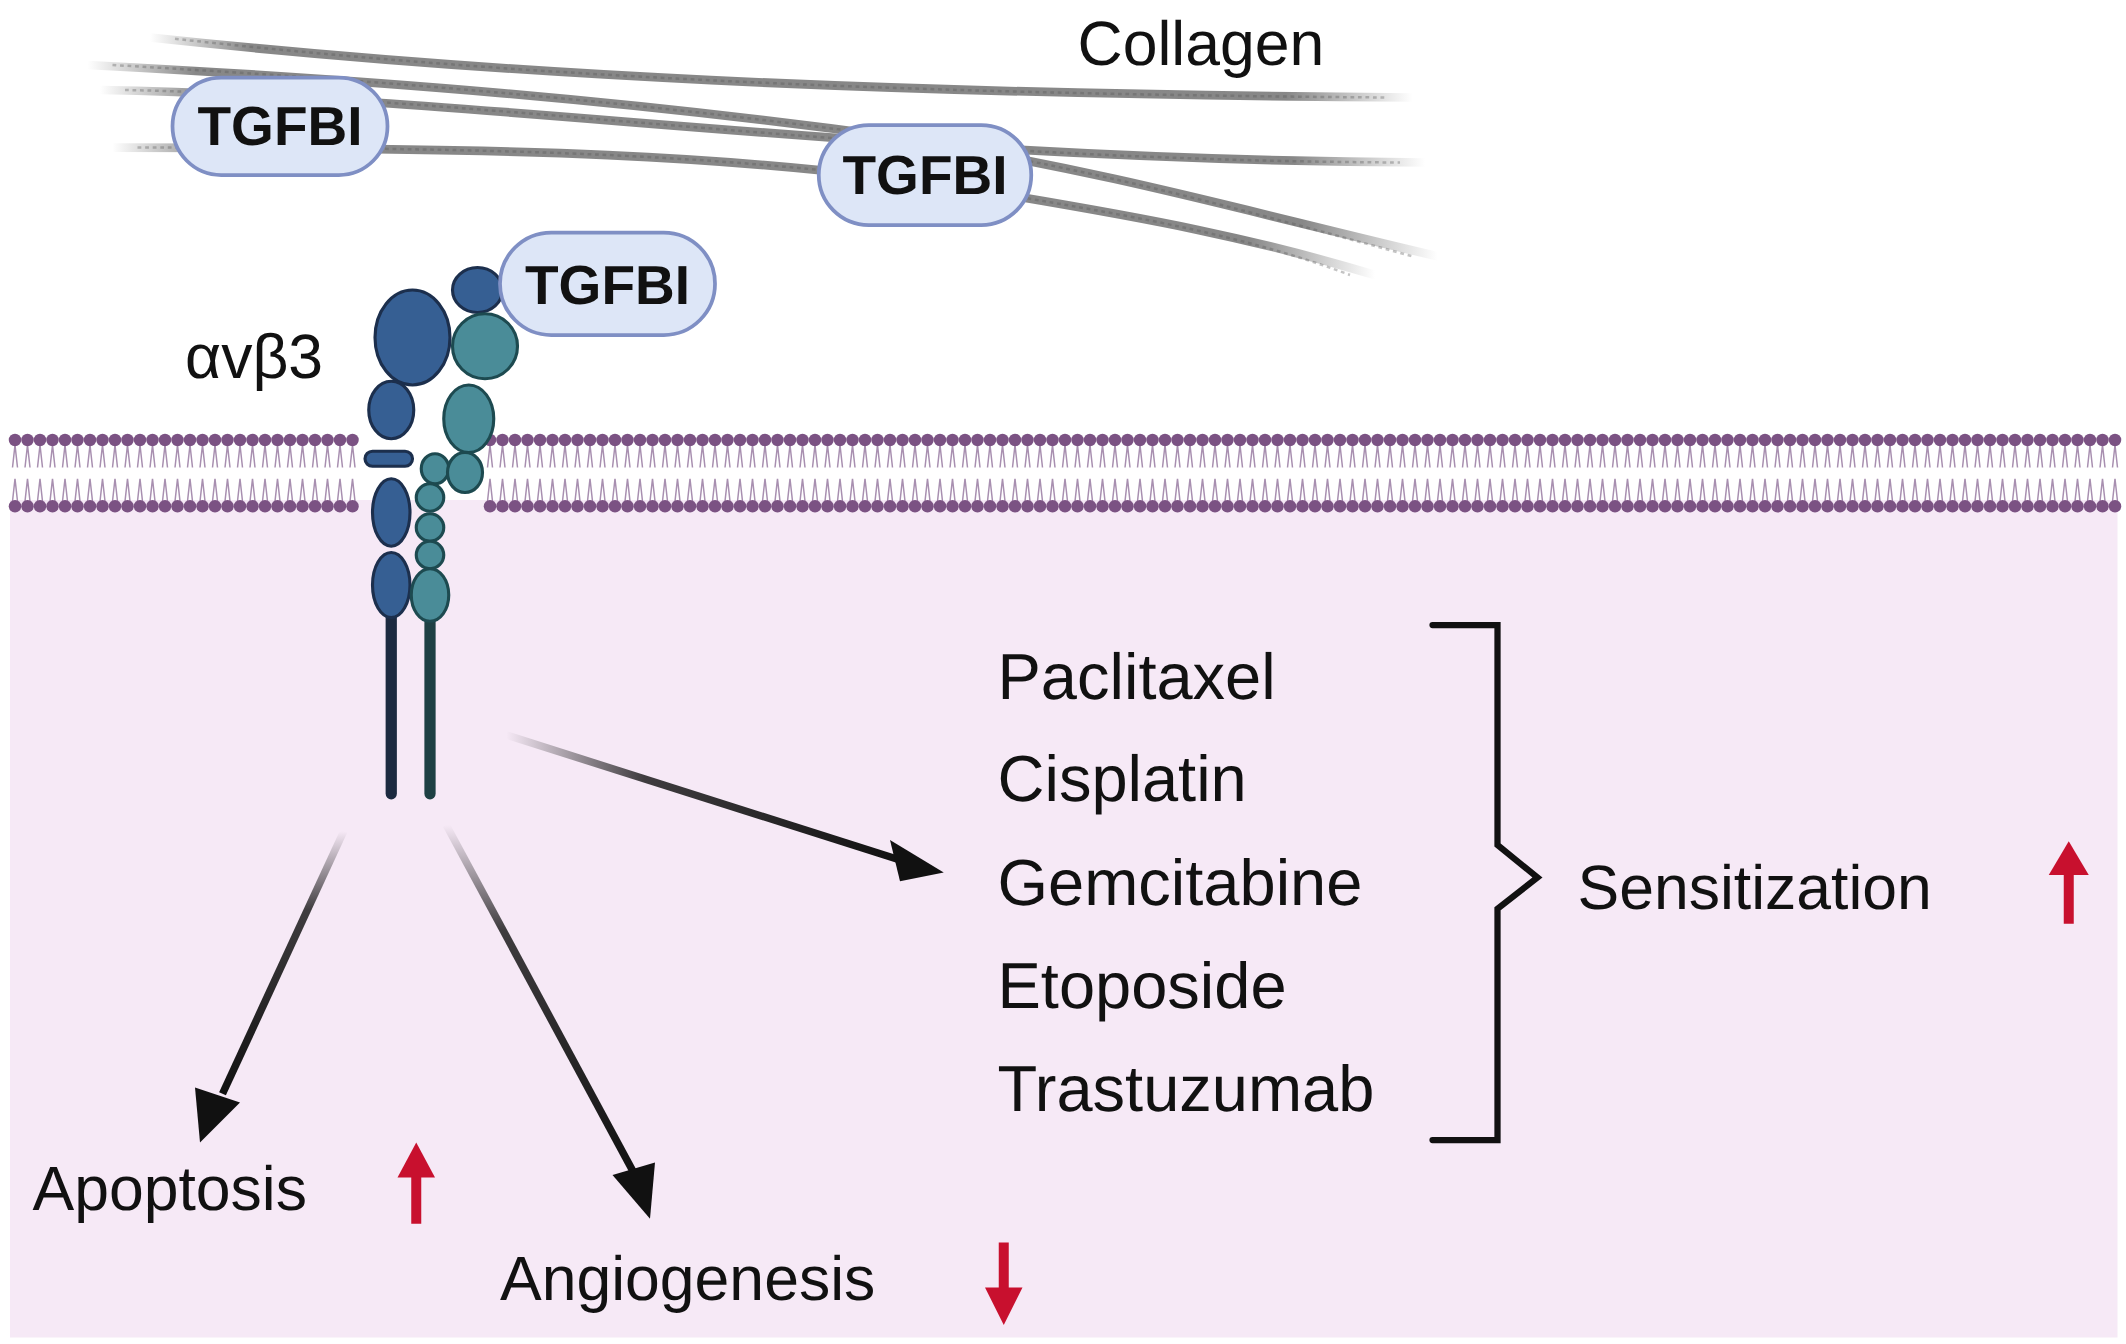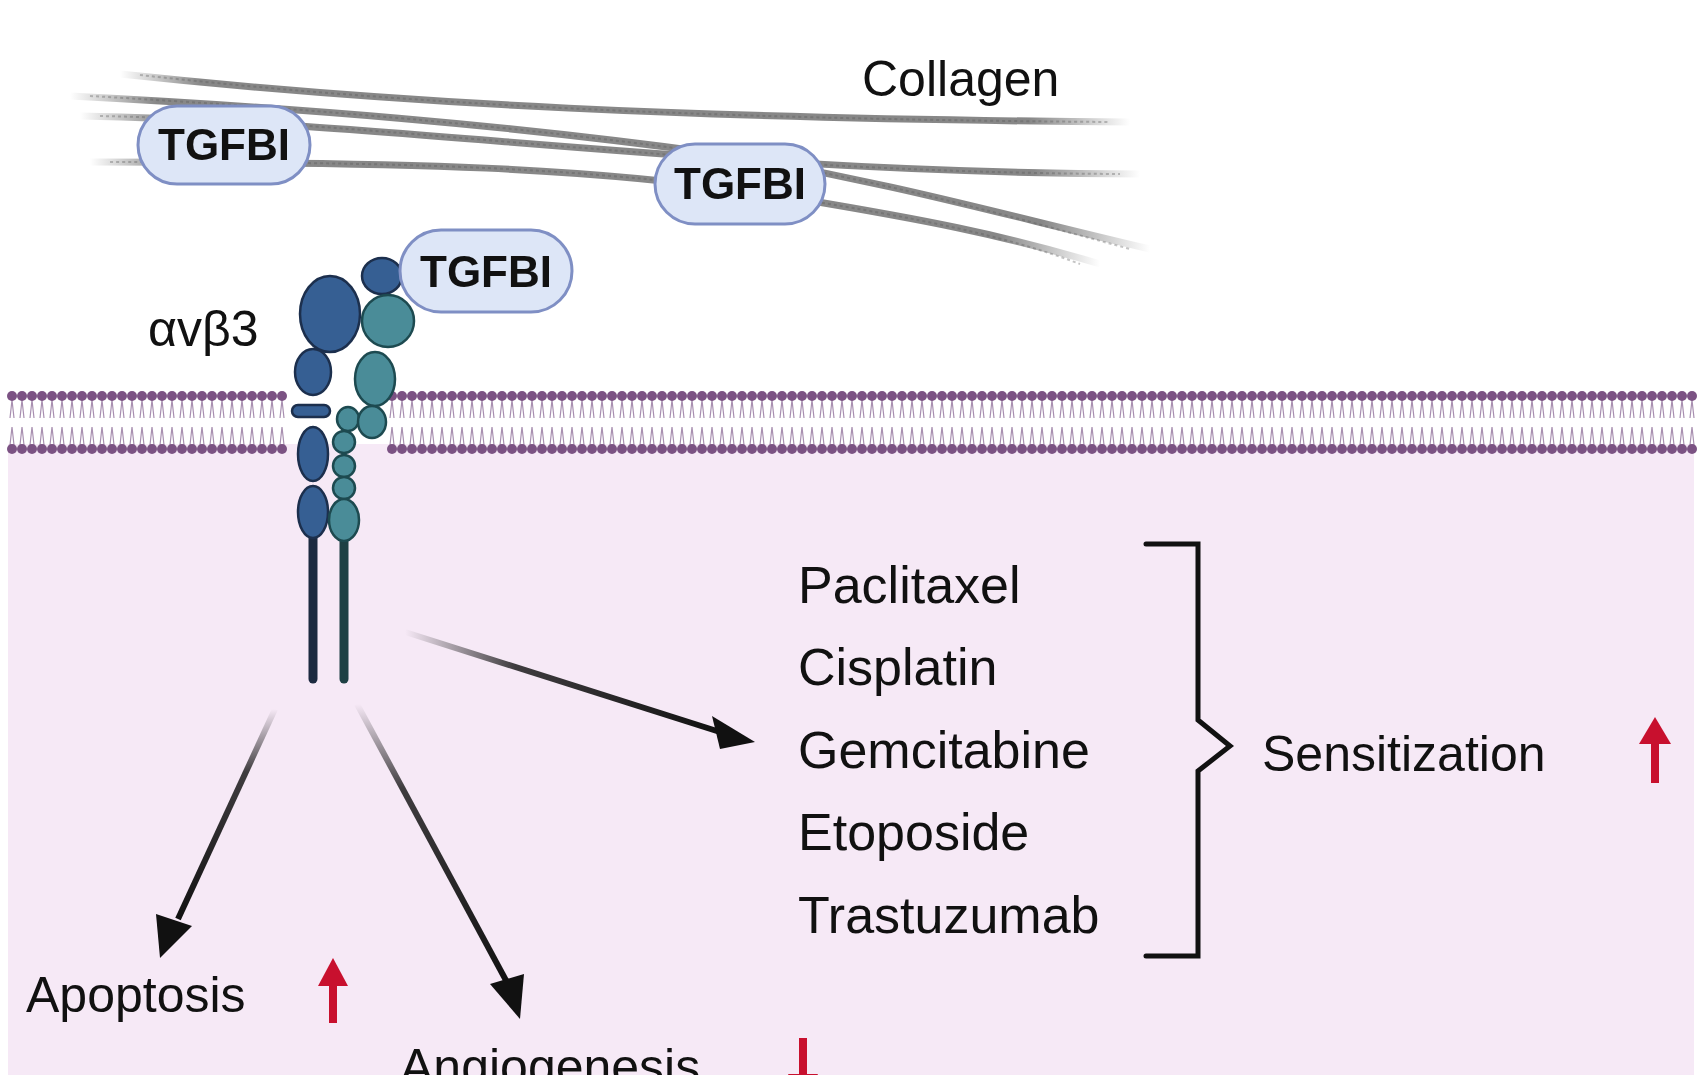--- a/index.html
+++ b/index.html
@@ -1,17 +1,17 @@
 <!DOCTYPE html>
 <html><head>
   <meta charset="utf-8">
   <style>
     html, body { margin: 0; padding: 0; background: #ffffff; }
     body { width: 1701px; height: 1075px; overflow: hidden; position: relative; }
-    #stage { position: absolute; left: 0; top: 0; width: 1701px; height: 906px; margin-top: 44px; }
+    #stage { position: absolute; left: 0; top: 0; width: 1701px; height: 906px; }
     svg text { font-family: "Liberation Sans", "DejaVu Sans", sans-serif; }
     .label { font-size: 50px; fill: #111111; }
     .tgfbi-text { font-size: 44px; font-weight: bold; fill: #111111; letter-spacing: 0px; }
     .drug { font-size: 52px; fill: #111111; }
   </style>
 </head>
 <body>
 
 <div id="stage">
 <svg width="1701" height="1075" viewBox="0 0 1701 1075" xmlns="http://www.w3.org/2000/svg">

